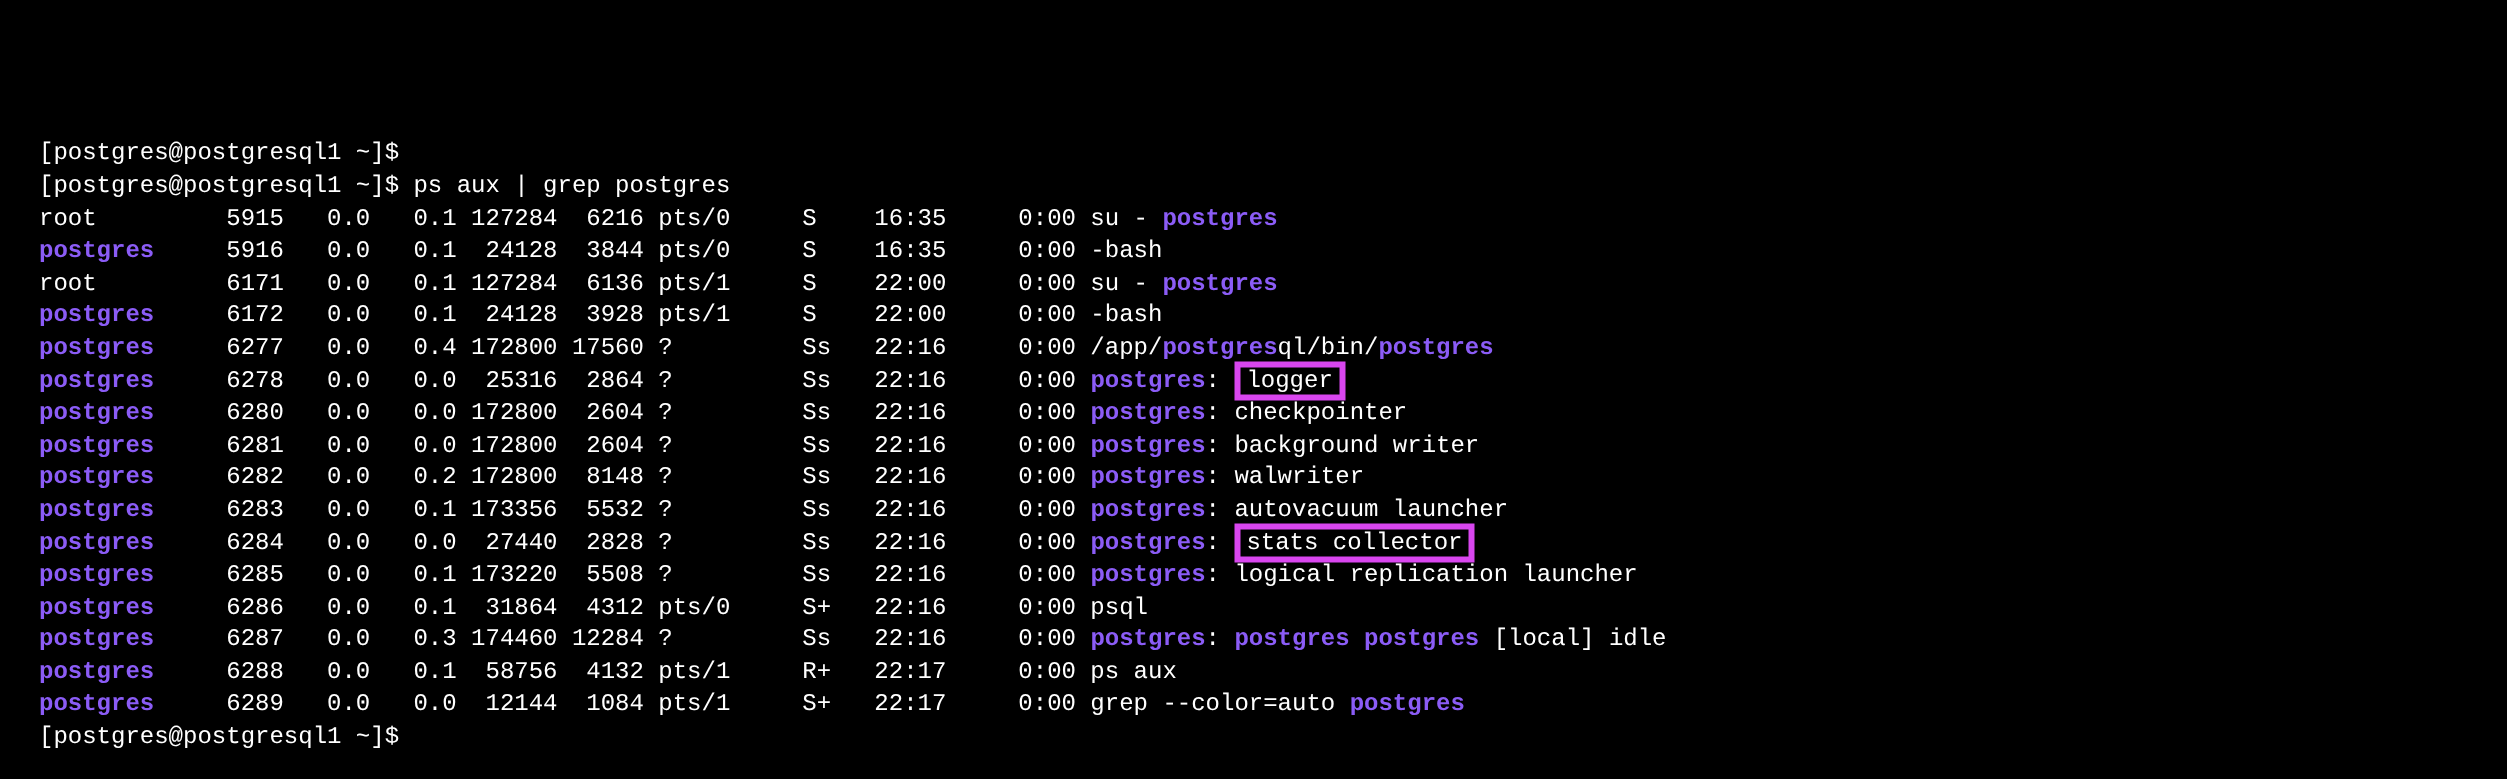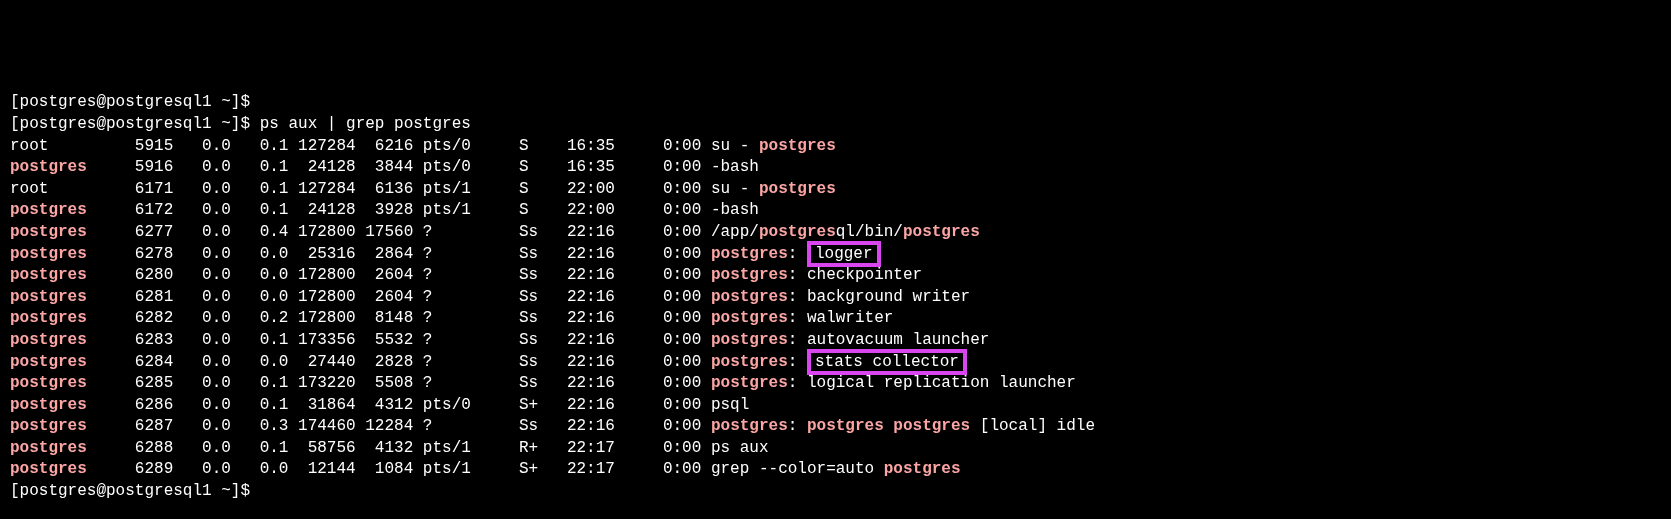--- a/index.html
+++ b/index.html
@@ -5,23 +5,23 @@
   body {
     background: #000;
     color: #fff;
     font-family: "Courier New", monospace;
     font-size: 16px;
     line-height: 1.35;
     margin: 0;
     padding: 6px 10px;
     white-space: pre;
   }
-  .hl { color: #fca5a5; font-weight: bold; }
+  .hl { color: #8b5cf6; font-weight: bold; }
   .box { border: 4px solid #d946ef; padding: 0 4px; }
-  #terminal { display: inline-block; }
+  #terminal { display: inline-block; margin-left: 16px; }
 </style>
 </head>
 <body>
 
 
 
 <div id="terminal"><div>[postgres@postgresql1 ~]$ </div><div>[postgres@postgresql1 ~]$ <span>ps aux | grep postgres</span></div><div>root         5915   0.0   0.1 127284  6216 pts/0     S    16:35     0:00 su - <span class="hl">postgres</span></div><div><span class="hl">postgres</span>     5916   0.0   0.1  24128  3844 pts/0     S    16:35     0:00 -bash</div><div>root         6171   0.0   0.1 127284  6136 pts/1     S    22:00     0:00 su - <span class="hl">postgres</span></div><div><span class="hl">postgres</span>     6172   0.0   0.1  24128  3928 pts/1     S    22:00     0:00 -bash</div><div><span class="hl">postgres</span>     6277   0.0   0.4 172800 17560 ?         Ss   22:16     0:00 /app/<span class="hl">postgres</span>ql/bin/<span class="hl">postgres</span></div><div><span class="hl">postgres</span>     6278   0.0   0.0  25316  2864 ?         Ss   22:16     0:00 <span class="hl">postgres</span>: <span class="box">logger</span></div><div><span class="hl">postgres</span>     6280   0.0   0.0 172800  2604 ?         Ss   22:16     0:00 <span class="hl">postgres</span>: checkpointer</div><div><span class="hl">postgres</span>     6281   0.0   0.0 172800  2604 ?         Ss   22:16     0:00 <span class="hl">postgres</span>: background writer</div><div><span class="hl">postgres</span>     6282   0.0   0.2 172800  8148 ?         Ss   22:16     0:00 <span class="hl">postgres</span>: walwriter</div><div><span class="hl">postgres</span>     6283   0.0   0.1 173356  5532 ?         Ss   22:16     0:00 <span class="hl">postgres</span>: autovacuum launcher</div><div><span class="hl">postgres</span>     6284   0.0   0.0  27440  2828 ?         Ss   22:16     0:00 <span class="hl">postgres</span>: <span class="box">stats collector</span></div><div><span class="hl">postgres</span>     6285   0.0   0.1 173220  5508 ?         Ss   22:16     0:00 <span class="hl">postgres</span>: logical replication launcher</div><div><span class="hl">postgres</span>     6286   0.0   0.1  31864  4312 pts/0     S+   22:16     0:00 psql</div><div><span class="hl">postgres</span>     6287   0.0   0.3 174460 12284 ?         Ss   22:16     0:00 <span class="hl">postgres</span>: <span class="hl">postgres</span> <span class="hl">postgres</span> [local] idle</div><div><span class="hl">postgres</span>     6288   0.0   0.1  58756  4132 pts/1     R+   22:17     0:00 ps aux</div><div><span class="hl">postgres</span>     6289   0.0   0.0  12144  1084 pts/1     S+   22:17     0:00 grep --color=auto <span class="hl">postgres</span></div><div>[postgres@postgresql1 ~]$ </div></div>
 
 
 

